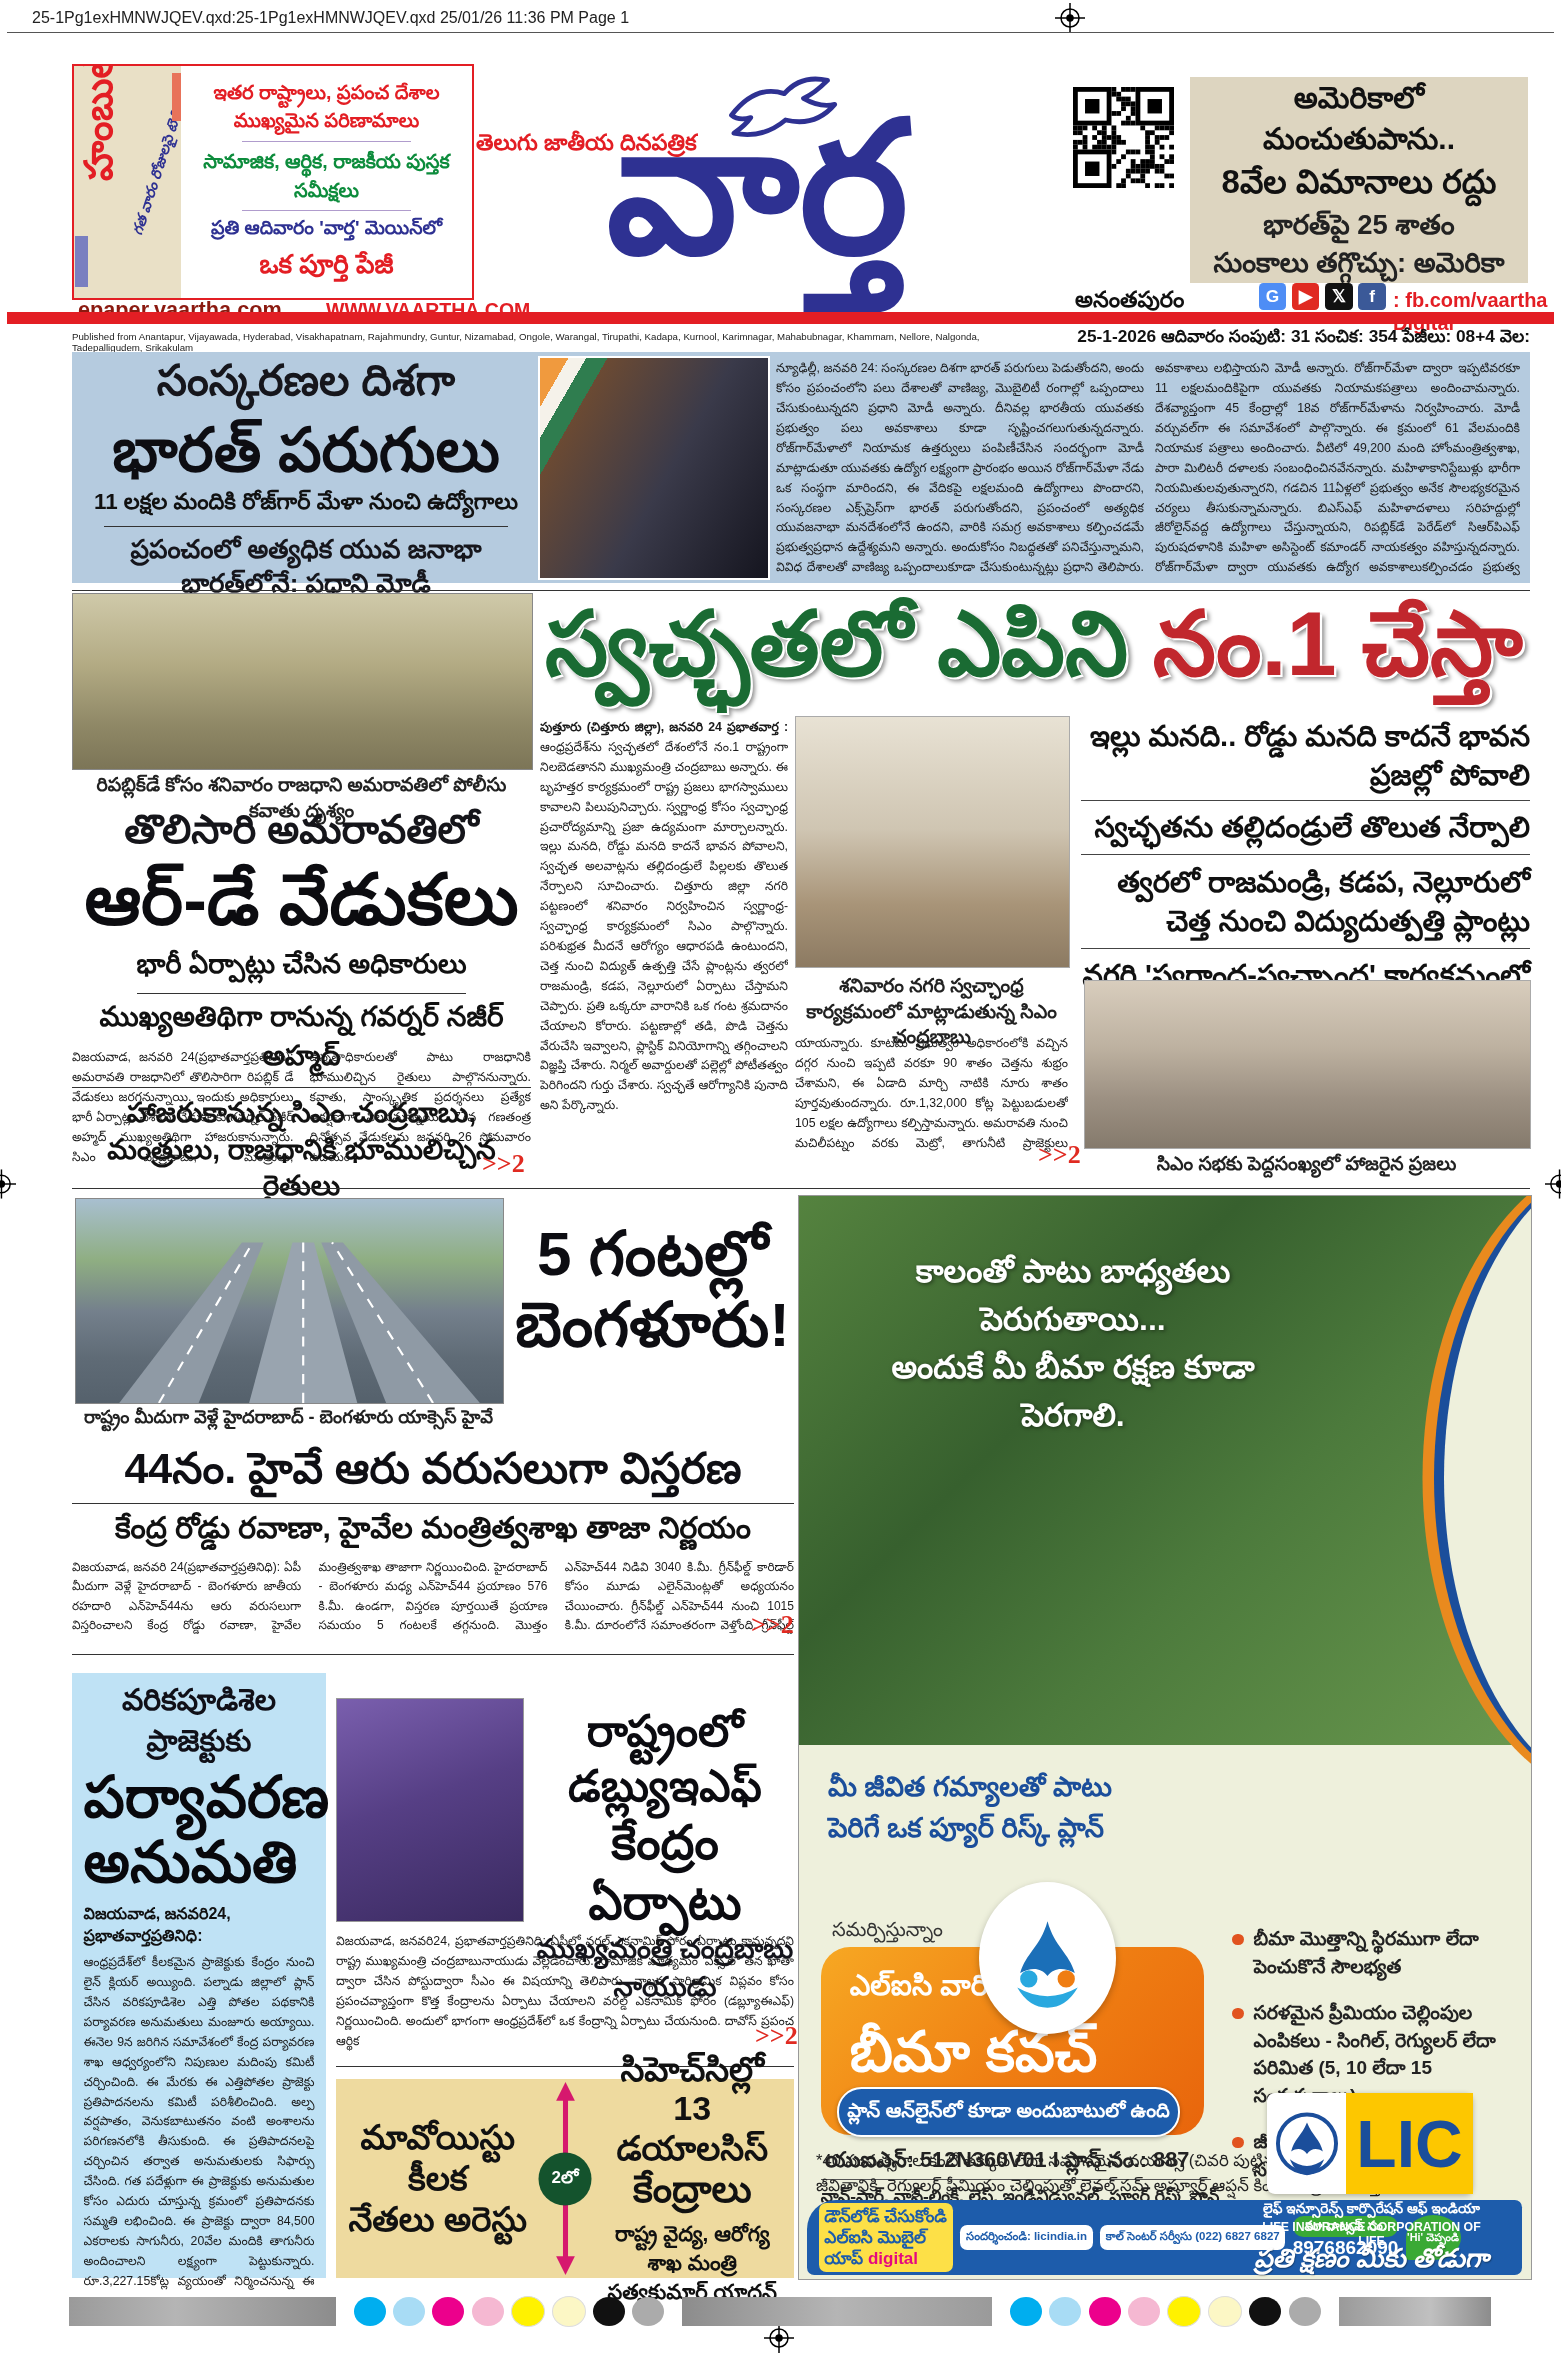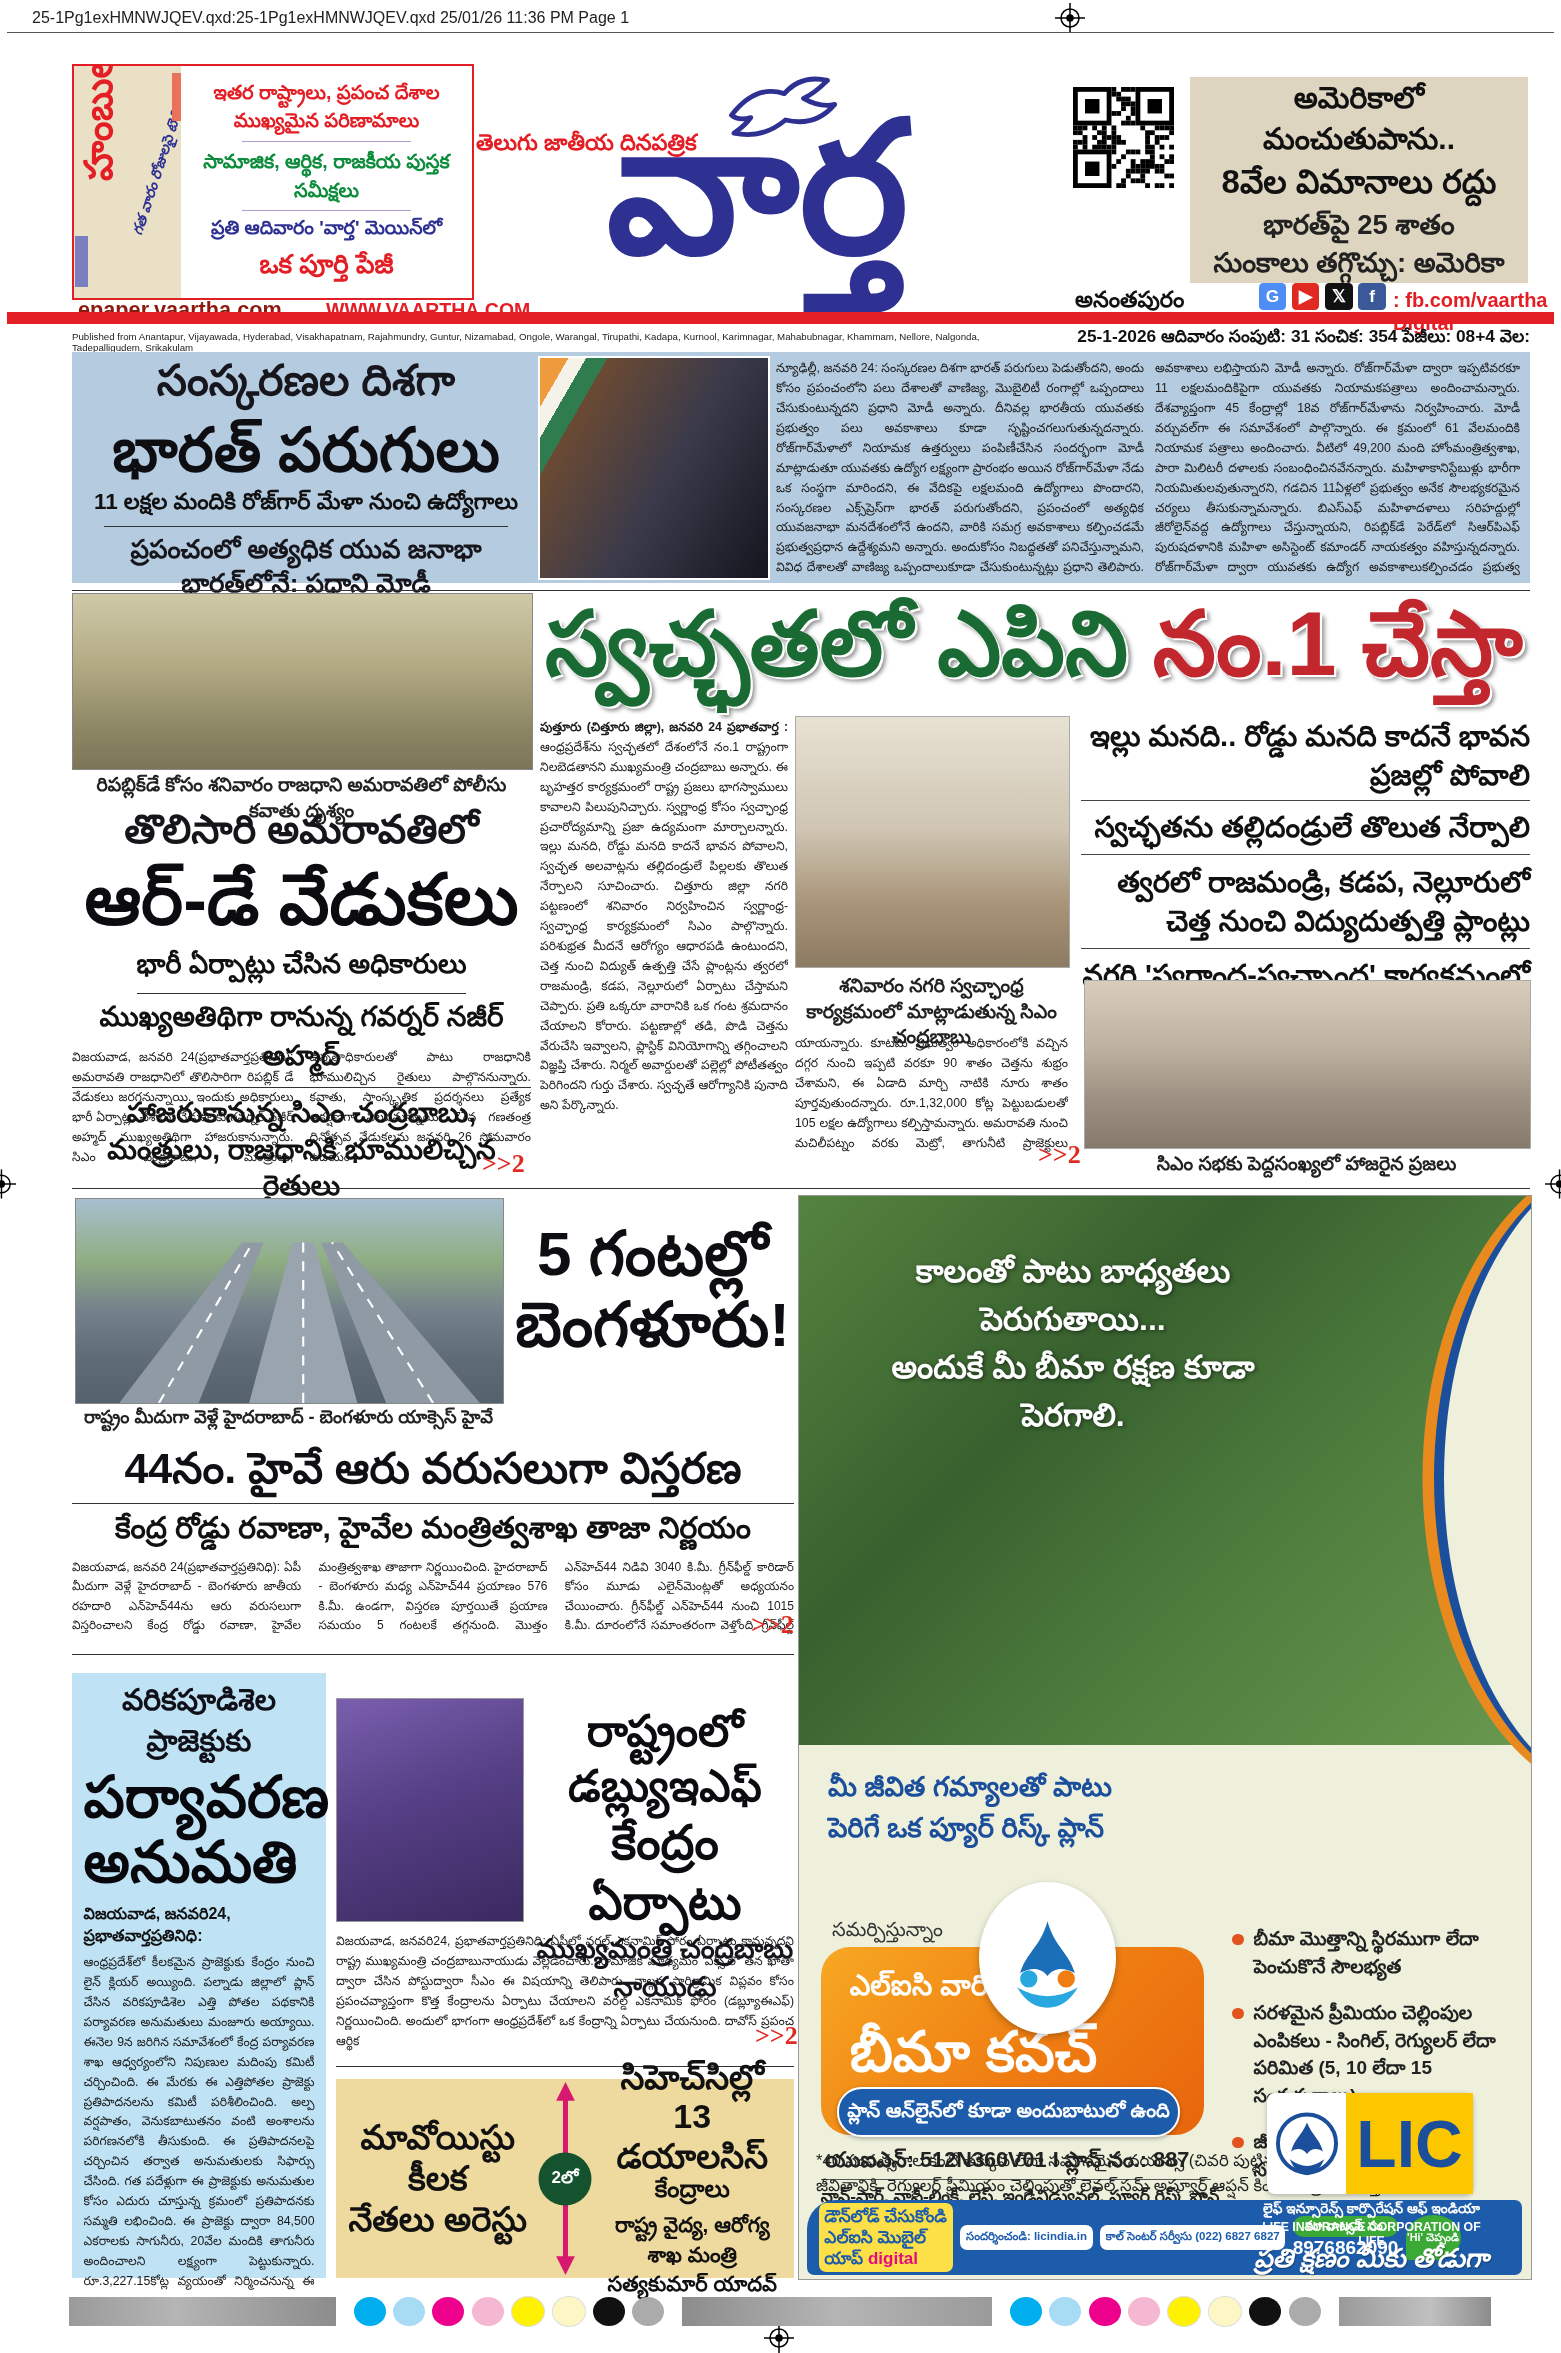--- a/index.html
+++ b/index.html
@@ -351,21 +351,21 @@
         <line x1="35" y1="18" x2="35" y2="258" stroke="#d6186e" stroke-width="7"></line>
         <polygon points="35,4 22,30 48,30" fill="#d6186e"></polygon>
         <polygon points="35,272 22,246 48,246" fill="#d6186e"></polygon>
       </svg>
       <div style="position:absolute;left:50%;top:50%;transform:translate(-50%,-50%);width:53px;height:53px;border-radius:50%;
                   background:#14532d;color:#fff;font-weight:bold;font-size:17px;display:flex;align-items:center;justify-content:center;">2లో</div>
     </div>
     <div style="flex:1;display:flex;flex-direction:column;justify-content:center;text-align:center;padding:5.8px;">
       <div style="font-weight:bold;font-size:34px;line-height:1.15;">సిహెచ్‌సిల్లో</div>
       <div style="font-weight:bold;font-size:34px;line-height:1.15;">13 డయాలసిస్</div>
-      <div style="font-weight:bold;font-size:24px;line-height:1.15;font-family:Liberation Serif, serif;">కేంద్రాలు</div>
+      <div style="font-weight:bold;font-size:38px;line-height:1.15;">కేంద్రాలు</div>
       <div style="font-weight:bold;font-size:21px;line-height:1.4;margin-top:7.2px;">రాష్ట్ర వైద్య, ఆరోగ్య శాఖ మంత్రి సత్యకుమార్ యాదవ్</div>
     </div>
   </div>
 
   <div class="abs" style="left:798px;top:1195px;width:732px;height:1083px;border:1.4px solid #999;background:#eef0dc;overflow:hidden;">
 
     <div style="position:absolute;left:0;top:0;width:732px;height:549px;
                 background:linear-gradient(135deg,#55833f 0%,#37602e 35%,#4c7a3c 60%,#69984e 100%);"></div>
     <div style="position:absolute;left:635px;top:-43px;width:404px;height:650px;border-radius:50%;
                 background:#eef0dc;border-left:10px solid #1b4e9b;box-shadow:-11.5px 0 0 #e98a1e;"></div>

